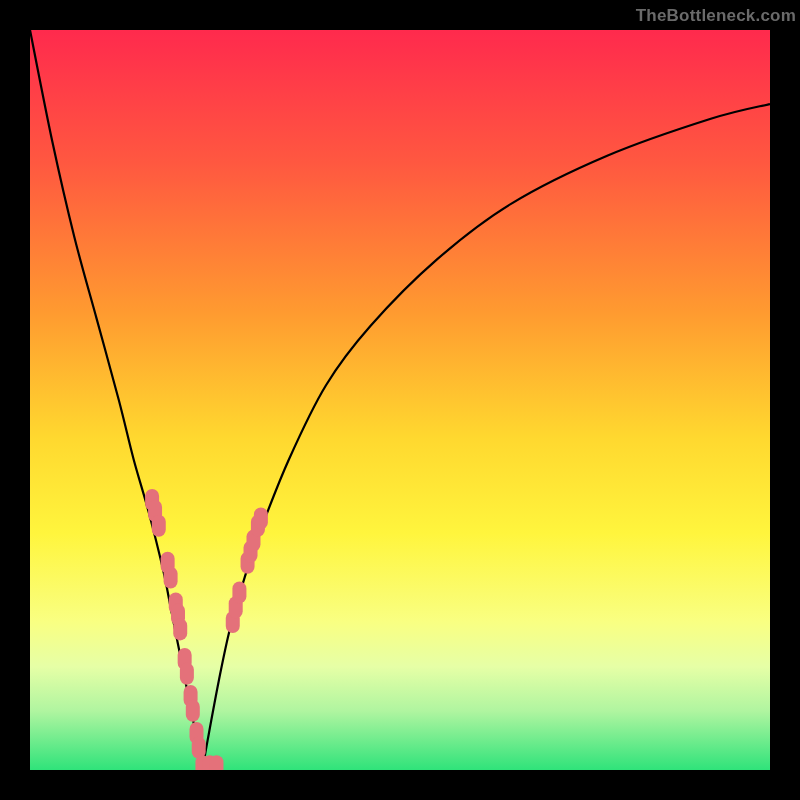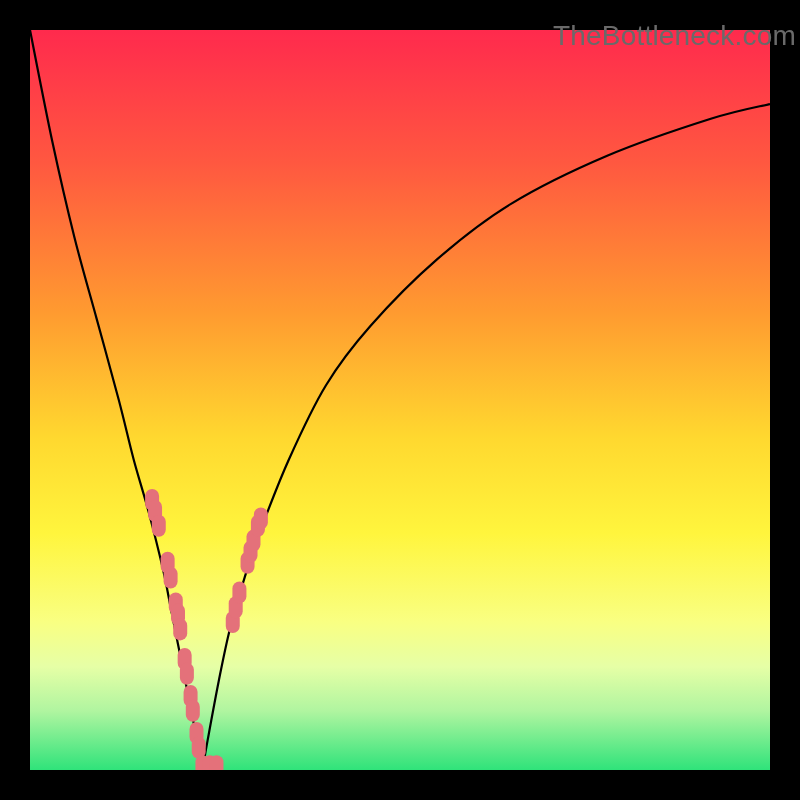--- a/index.html
+++ b/index.html
@@ -31,25 +31,25 @@
       #ffd82f 55%,
       #fff53d 68%,
       #f9ff82 80%,
       #e6ffa6 86%,
       #b0f5a0 92%,
       #2fe37a 100%
     );
   }
   .watermark {
     position: absolute;
-    top: 20px;
+    top: 6px;
     right: 4px;
     color: #6a6a6a;
-    font-size: 28px;
-    font-weight: 400;
+    font-size: 17px;
+    font-weight: 700;
     letter-spacing: 0.2px;
     user-select: none;
   }
   svg {
     position: absolute;
     left: 0;
     top: 0;
   }
   .marker {
     fill: #e4717a;

